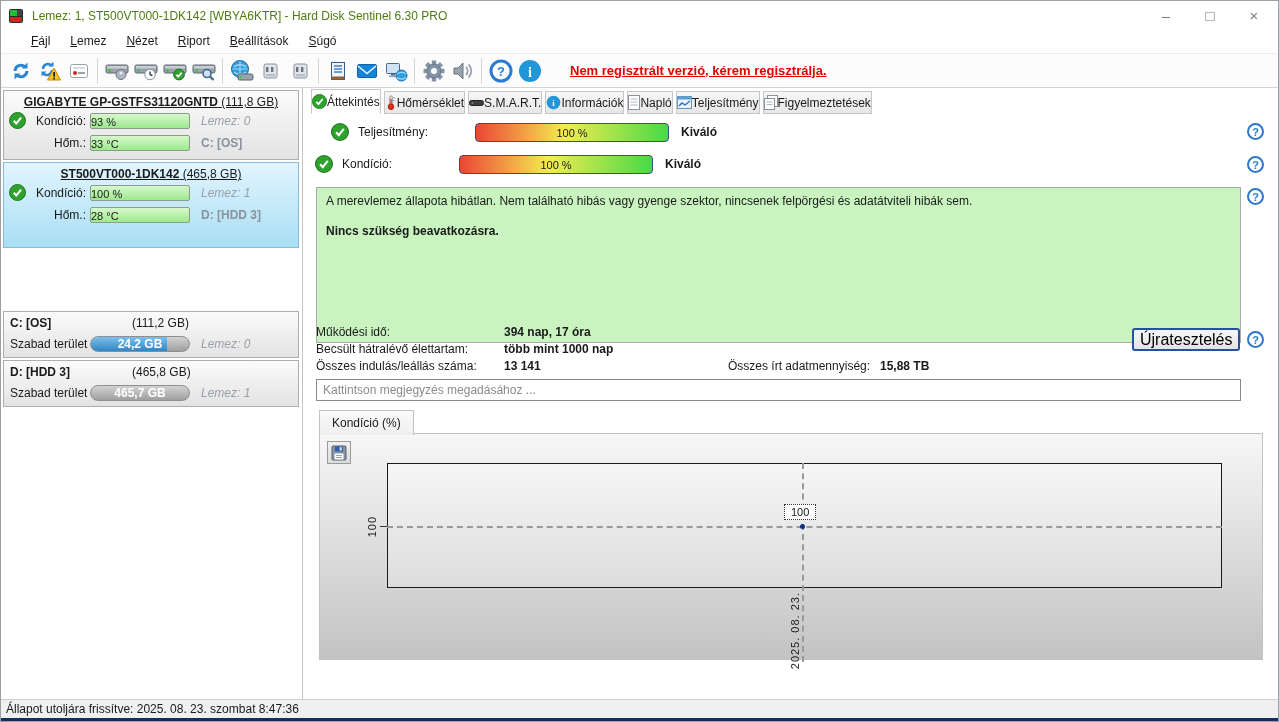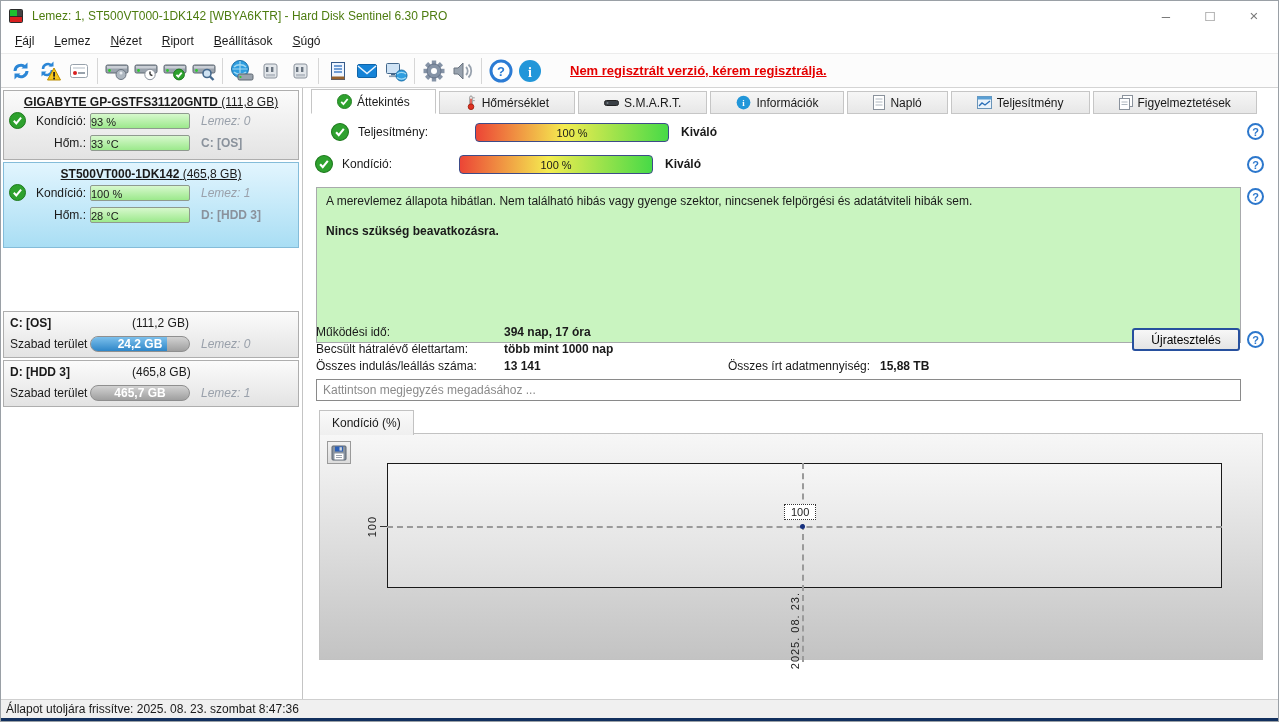--- a/index.html
+++ b/index.html
@@ -8,21 +8,21 @@
        border:1px solid #9aa0a6;box-sizing:border-box;overflow:hidden;}
 
   
   .titlebar{position:absolute;left:0;top:0;right:0;height:30px;background:#fff;display:flex;align-items:center;}
   .title-icon{margin-left:7px;display:flex;}
   .title-text{margin-left:8px;color:#4d7c0f;font-size:12px;}
   .win-controls{position:absolute;right:2px;top:0;display:flex;}
   .win-btn{width:44px;height:28px;display:flex;align-items:center;justify-content:center;color:#7a7a7a;font-size:15px;}
 
   
-  .menubar{position:absolute;left:0;top:30px;right:0;height:22px;background:#fff;display:flex;padding-left:4px;}
+  .menubar{position:absolute;left:16px;top:30px;right:0;height:22px;background:#fff;display:flex;padding-left:4px;}
   .menu-item{padding:3px 10px 0 10px;font-size:12px;}
   .menu-item::first-letter{text-decoration:underline;}
 
   
   .toolbar{position:absolute;left:0;top:52px;right:0;height:35px;background:#fcfcfc;
            border-top:1px solid #ececec;border-bottom:1px solid #d4d4d4;display:flex;align-items:center;padding-left:5px;box-sizing:border-box;}
   .tb-btn{width:29px;height:28px;display:flex;align-items:center;justify-content:center;}
   .tb-sep{width:1px;height:26px;background:#d6d6d6;margin:0 4px;}
   .reg-text{color:#e40000;font-weight:bold;text-decoration:underline;margin-left:26px;font-size:13px;}
 
@@ -45,21 +45,21 @@
   .phead b{width:122px;}
   .plbl{width:80px;margin-left:6px;}
   .fbar{position:relative;width:100px;height:16px;border:1px solid #8f8f8f;border-radius:8px;
         background:linear-gradient(#d2d2d2,#9f9f9f);text-align:center;box-sizing:border-box;overflow:hidden;}
   .fbar .fill{position:absolute;left:0;top:0;bottom:0;background:linear-gradient(#7cc0ec,#2e86c8);}
   .fbar .txt{position:relative;color:#fff;font-weight:bold;font-size:12px;line-height:14px;}
 
   
   .content{position:absolute;left:302px;top:87px;right:0;bottom:22px;background:#fff;}
   .tabs{position:absolute;left:8px;top:1px;right:0;height:25px;display:flex;align-items:flex-end;}
-  .tab{display:flex;align-items:center;gap:5px;padding:0 25px;height:23px;
+  .tab{display:flex;align-items:center;padding:0 0;height:23px;
        border:1px solid #c6c6c6;background:linear-gradient(#f6f6f6,#e7e7e7);margin-right:3px;font-size:12px;box-sizing:border-box;}
   .tab.active{background:#fff;height:25px;border-bottom-color:#fff;}
   .tabline{position:absolute;left:0;top:25px;right:0;border-top:1px solid #c6c6c6;z-index:-1;}
 
   .meter-row{position:absolute;left:12px;display:flex;align-items:center;height:20px;}
   .meter-lbl{width:117px;margin-left:9px;}
   .bigbar{width:194px;height:19px;border:1px solid #3d4b88;border-radius:4px;
           background:linear-gradient(90deg,#ec4536,#f4ec50 46%,#47da47);
           text-align:center;font-size:11px;line-height:19px;box-sizing:border-box;}
   .rating{margin-left:12px;font-weight:bold;}
@@ -73,21 +73,21 @@
   .statusbox .action{font-weight:bold;margin-top:16px;}
 
   .stats{position:absolute;left:13px;top:235px;}
   .stat-row{display:flex;height:17px;align-items:center;}
   .stat-lbl{width:188px;}
   .stat-val{font-weight:bold;}
   .stat-lbl2{margin-left:112px;width:152px;}
 
   .retest{position:absolute;left:829px;top:240px;width:108px;height:23px;
           background:linear-gradient(#f7f7f7,#e4e4e4);border:2px solid #27509e;border-radius:3px;
-          font-family:"Liberation Sans",sans-serif;font-size:12px;}
+          font-family:"Liberation Sans",sans-serif;font-size:16px;}
   .comment{position:absolute;left:13px;top:291px;width:925px;height:22px;border:1px solid #8a8a8a;
            padding:0 6px;font-family:"Liberation Sans",sans-serif;font-size:12px;box-sizing:border-box;color:#333;}
   .comment::placeholder{color:#8a8a8a;opacity:1;}
 
   
   .chart-tab{position:absolute;left:16px;top:322px;height:24px;padding:0 12px;display:flex;align-items:center;
              border:1px solid #c2c2c2;border-bottom:none;background:linear-gradient(#fafafa,#efefef);font-size:12px;z-index:2;}
   .chart-box{position:absolute;left:16px;top:345px;width:944px;height:227px;border:1px solid #c2c2c2;
              background:linear-gradient(#f7f7f7,#c3c3c3);box-sizing:border-box;}
   .save-btn{position:absolute;left:7px;top:7px;width:22px;height:21px;border:1px solid #9a9a9a;

